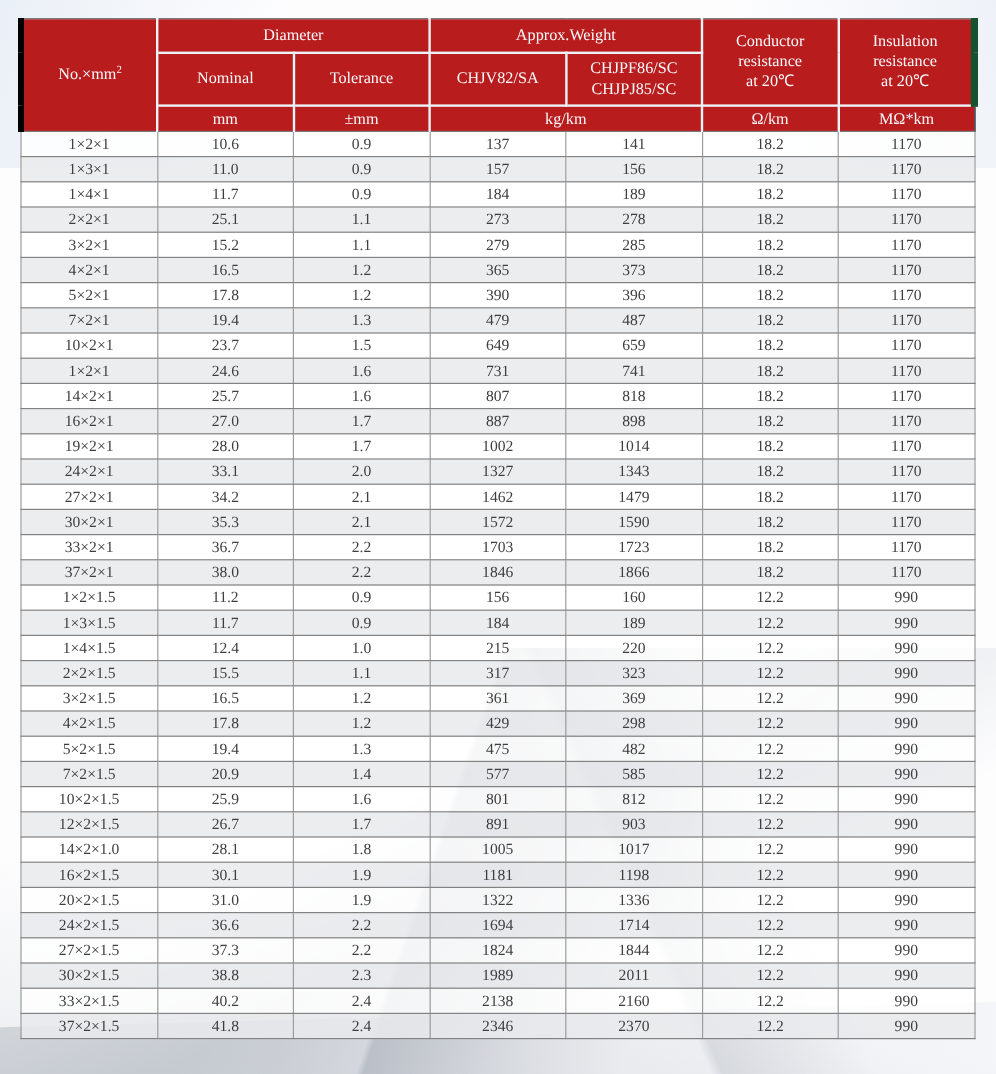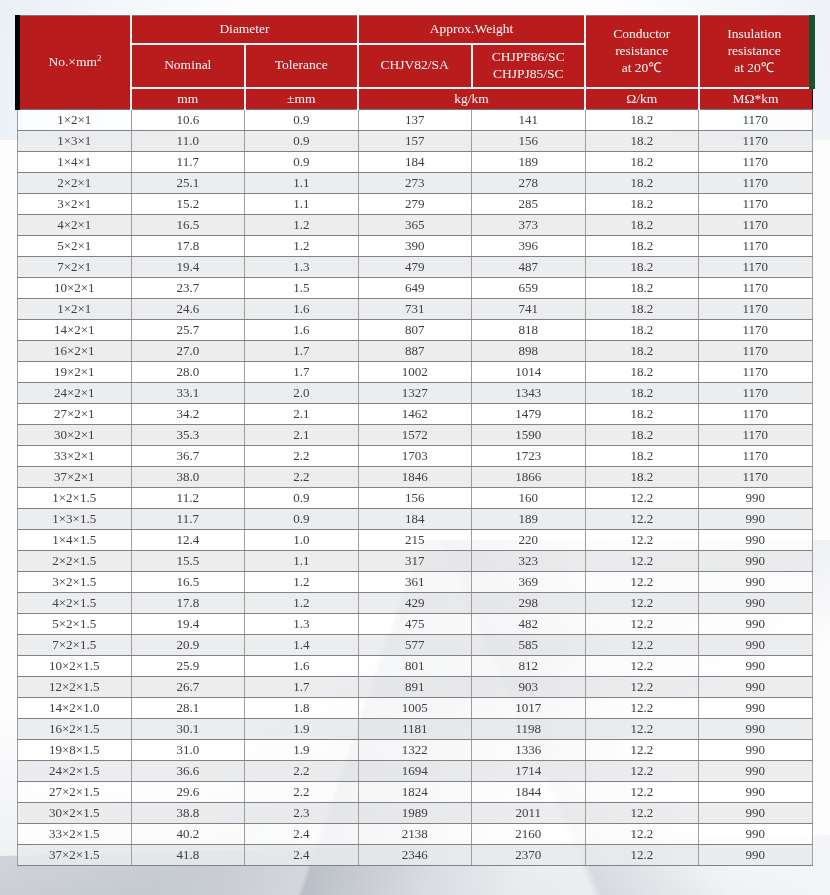--- a/index.html
+++ b/index.html
@@ -393,40 +393,40 @@
       <tr class="alt">
         <td>16×2×1.5</td>
         <td>30.1</td>
         <td>1.9</td>
         <td>1181</td>
         <td>1198</td>
         <td>12.2</td>
         <td>990</td>
       </tr>
       <tr>
-        <td>19×8×1.5</td>
+        <td>20×2×1.5</td>
         <td>31.0</td>
         <td>1.9</td>
         <td>1322</td>
         <td>1336</td>
         <td>12.2</td>
         <td>990</td>
       </tr>
       <tr class="alt">
         <td>24×2×1.5</td>
         <td>36.6</td>
         <td>2.2</td>
         <td>1694</td>
         <td>1714</td>
         <td>12.2</td>
         <td>990</td>
       </tr>
       <tr>
         <td>27×2×1.5</td>
-        <td>29.6</td>
+        <td>37.3</td>
         <td>2.2</td>
         <td>1824</td>
         <td>1844</td>
         <td>12.2</td>
         <td>990</td>
       </tr>
       <tr class="alt">
         <td>30×2×1.5</td>
         <td>38.8</td>
         <td>2.3</td>

